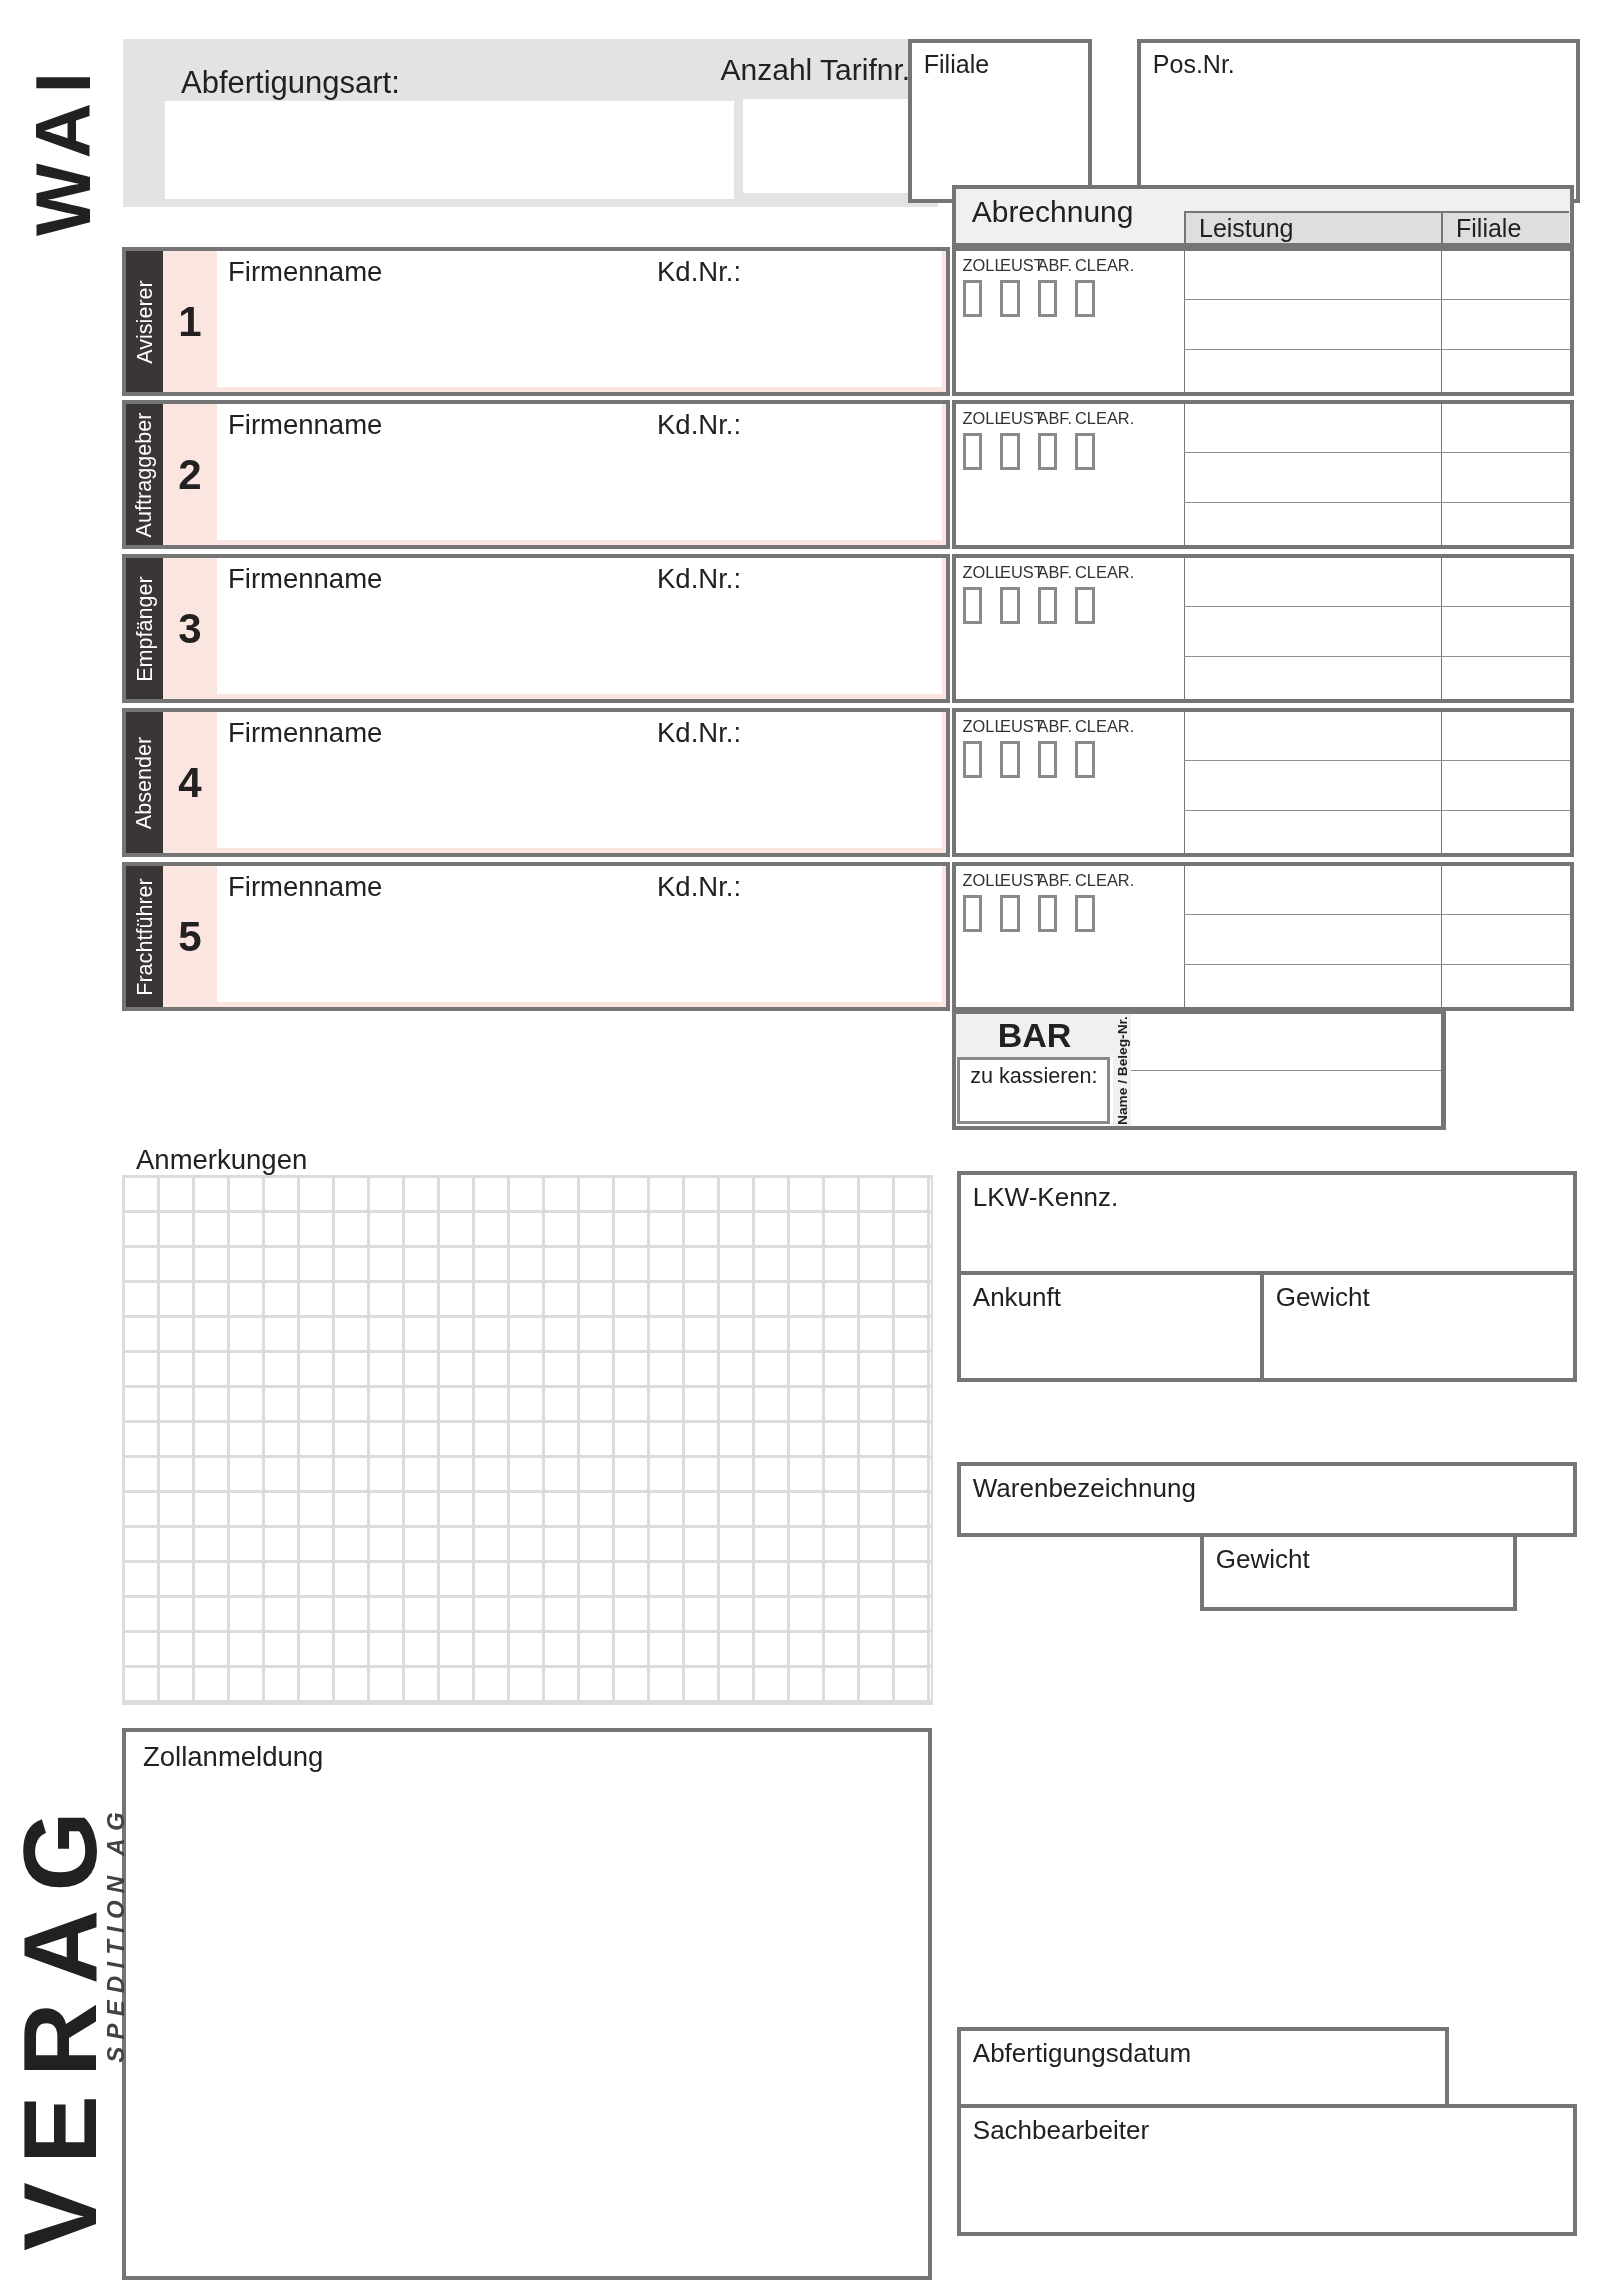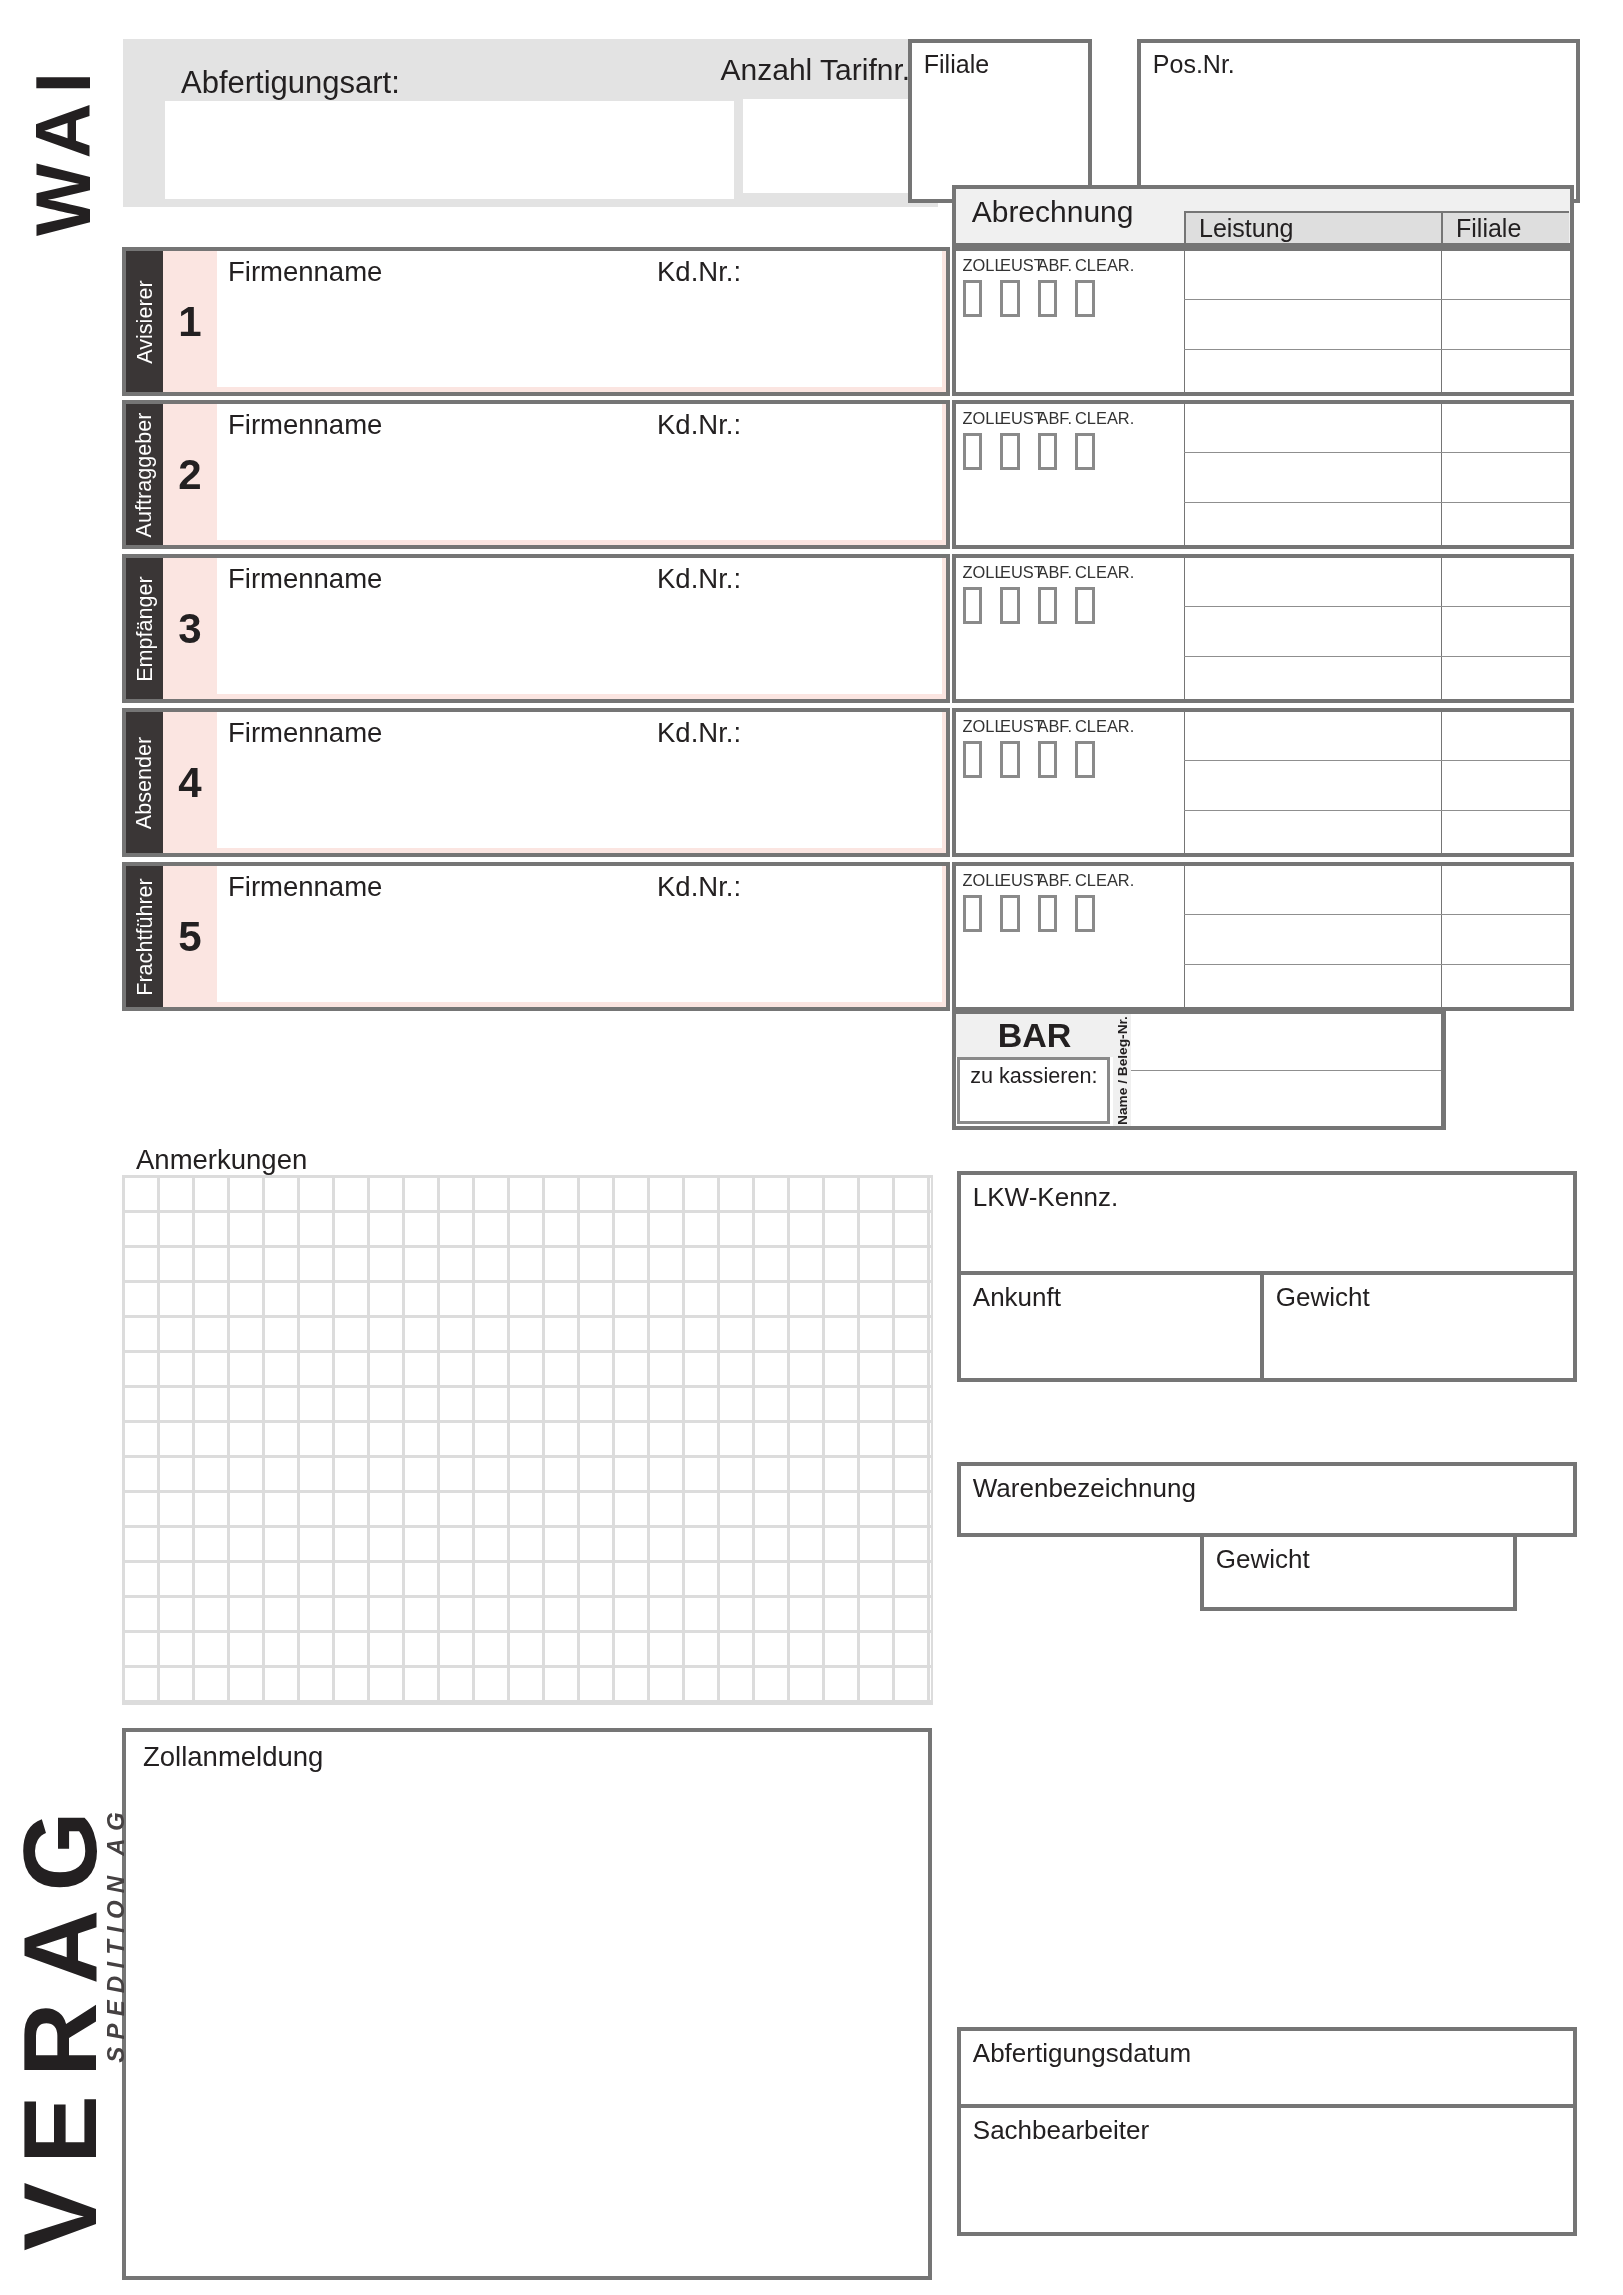--- a/index.html
+++ b/index.html
@@ -76,21 +76,21 @@
       repeating-linear-gradient(to bottom, var(--grid_line,#dcdcdc) 0 2.6px, transparent 2.6px 35px);
     border-right:2.6px solid var(--grid_line,#dcdcdc);border-bottom:2.6px solid var(--grid_line,#dcdcdc);}
 
   
   #lkw-box{left:957px;top:1171px;width:620px;height:105px;}
   #ankunft-box{left:957px;top:1271px;width:308px;height:111px;}
   #abfahrt-box{left:1260px;top:1271px;width:317px;height:111px;}
   #waren-box{left:957px;top:1462px;width:620px;height:75px;}
   #colli-box{left:957px;top:1533px;width:308px;height:78px;}
   #gewicht-box{left:1200px;top:1533px;width:317px;height:78px;}
-  #abfdatum-box{left:957px;top:2027px;width:620px;height:81px;}
+  #abfdatum-box{left:957px;top:2027px;width:492px;height:81px;}
   #sach-box{left:957px;top:2104px;width:620px;height:132px;}
 
   
   #zoll-box{left:122px;top:1728px;width:810px;height:552px;}
   #zoll-box .box-label{font-size:27.5px;padding:9.2px 17px;}
 
   
   #verag-logo{left:11.8px;top:1760px;width:98px;height:523px;}
   #verag-logo span{font-size:103px;font-weight:900;letter-spacing:18.3px;color:var(--ink,#232021);}
   #sped-logo{left:99px;top:1688px;width:33px;height:491px;}

